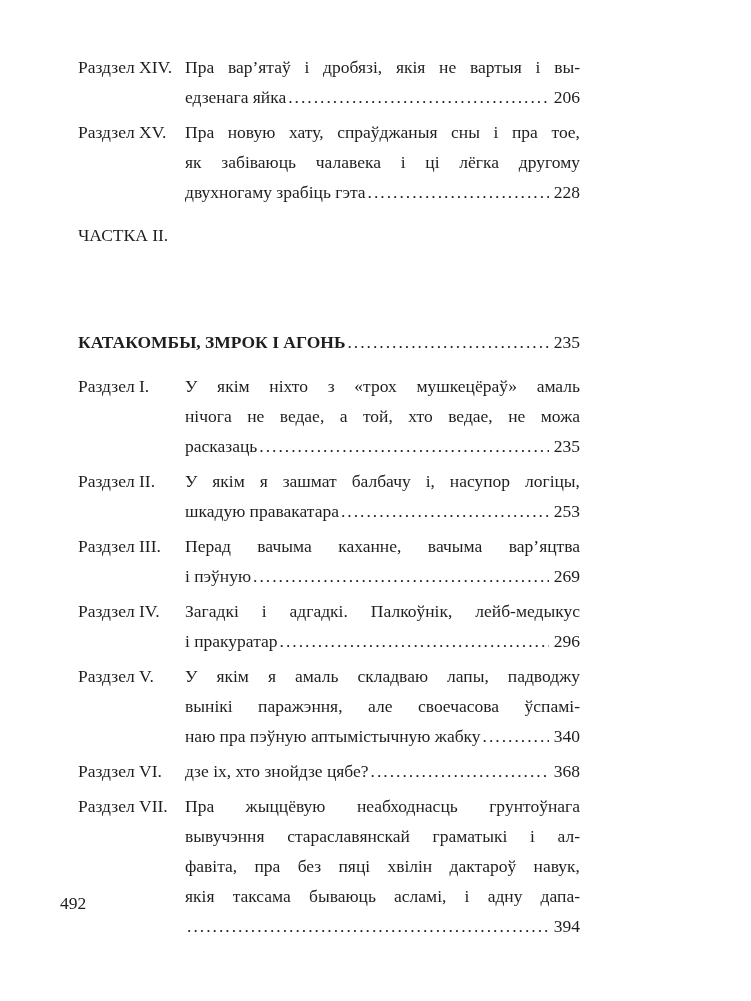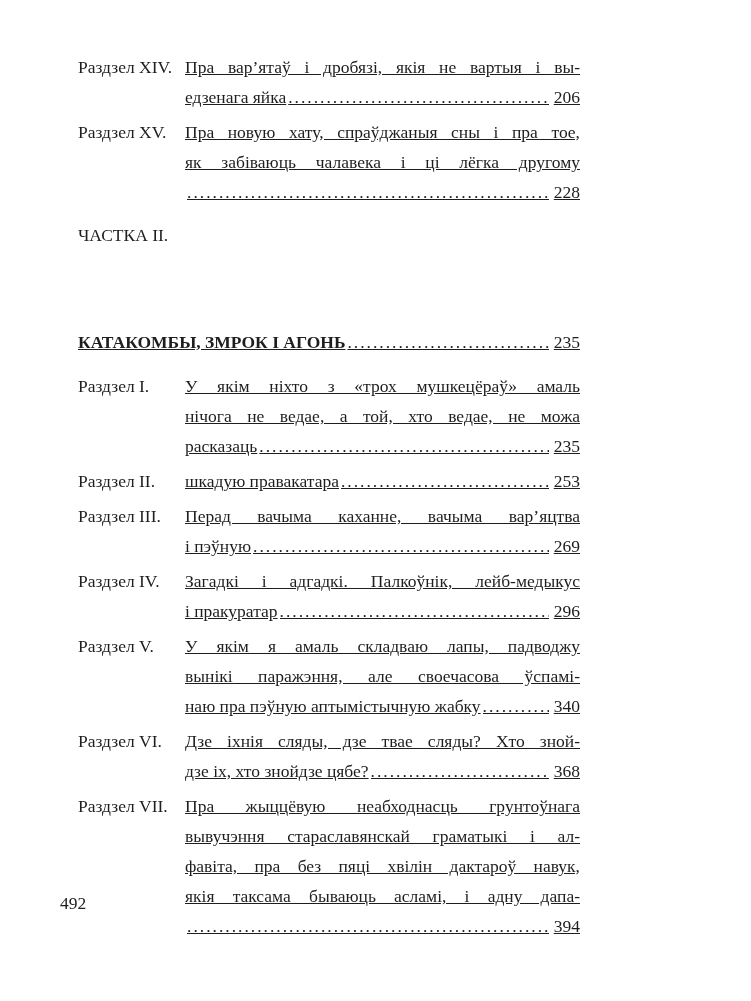--- a/index.html
+++ b/index.html
@@ -7,21 +7,21 @@
   body {
     font-family: "Liberation Serif", "DejaVu Serif", serif;
     font-size: 17.5px;
     color: #1e1e1e;
     position: relative;
     overflow: hidden;
   }
   .page { position: absolute; inset: 0; padding: 52px 171px 16px 78px; }
   .entry { display: flex; margin-bottom: 5px; }
   .entry .label { width: 107px; flex: 0 0 107px; line-height: 30px; }
-  .entry .body { flex: 1 1 auto; min-width: 0; text-decoration: underline; }
+  .entry .body { flex: 1 1 auto; min-width: 0; }
   .line { line-height: 30px; }
   .line.fill { text-align: justify; text-align-last: justify; }
   .line.last { display: flex; align-items: baseline; }
   .line.last .text { white-space: nowrap; }
   .dots {
     flex: 1 1 auto;
     overflow: hidden;
     white-space: nowrap;
     letter-spacing: 2px;
     margin: 0 5px 0 2px;
@@ -51,20 +51,21 @@
       </div>
     </div>
   </div>
 
   <div class="entry">
     <div class="label">Раздзел XV.</div>
     <div class="body">
       <div class="line fill">Пра новую хату, спраўджаныя сны і пра тое,</div>
       <div class="line fill">як забіваюць чалавека і ці лёгка другому</div>
       <div class="line last">
+        <span class="text">двухногаму зрабіць гэта</span>
         <span class="dots"></span>
         <span class="pagenum">228</span>
       </div>
     </div>
   </div>
 
   <div class="entry part">
     <div class="label">ЧАСТКА II.</div>
     <div class="body">
       <div class="line last">
@@ -84,20 +85,21 @@
         <span class="text">расказаць</span>
         <span class="dots"></span>
         <span class="pagenum">235</span>
       </div>
     </div>
   </div>
 
   <div class="entry">
     <div class="label">Раздзел II.</div>
     <div class="body">
+      <div class="line fill">У якім я зашмат балбачу і, насупор логіцы,</div>
       <div class="line last">
         <span class="text">шкадую правакатара</span>
         <span class="dots"></span>
         <span class="pagenum">253</span>
       </div>
     </div>
   </div>
 
   <div class="entry">
     <div class="label">Раздзел III.</div>
@@ -132,21 +134,20 @@
         <span class="text">наю пра пэўную аптымістычную жабку</span>
         <span class="dots"></span>
         <span class="pagenum">340</span>
       </div>
     </div>
   </div>
 
   <div class="entry">
     <div class="label">Раздзел VI.</div>
     <div class="body">
-      <div class="line fill">Дзе іхнія сляды, дзе твае сляды? Хто зной-</div>
       <div class="line last">
         <span class="text">дзе іх, хто знойдзе цябе?</span>
         <span class="dots"></span>
         <span class="pagenum">368</span>
       </div>
     </div>
   </div>
 
   <div class="entry">
     <div class="label">Раздзел VII.</div>

